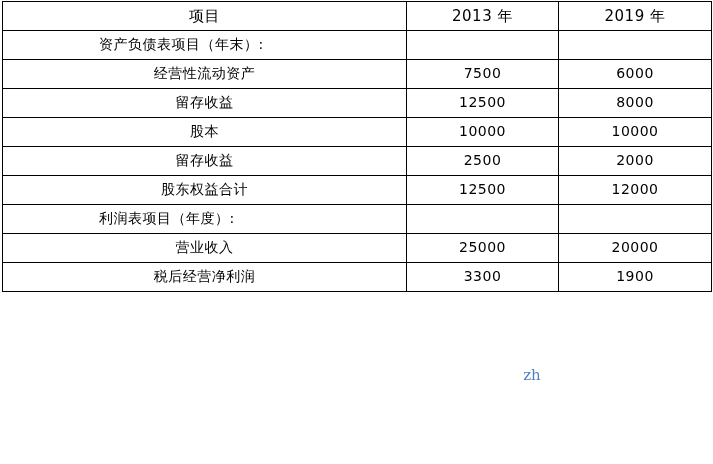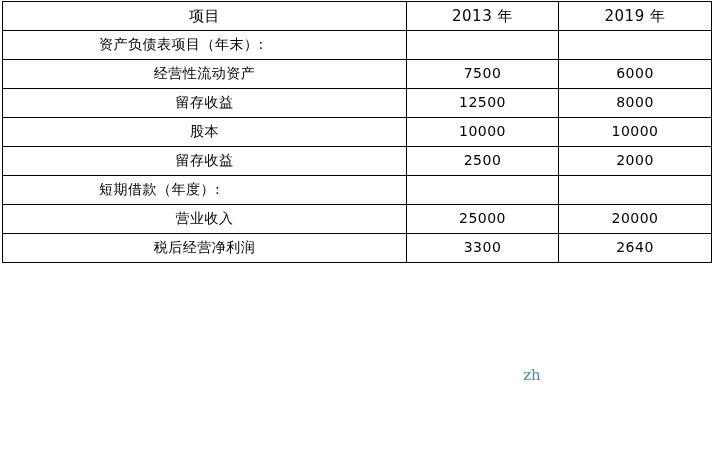--- a/index.html
+++ b/index.html
@@ -110,31 +110,36 @@
           <td class="label">股本</td>
           <td class="num">10000</td>
           <td class="num">10000</td>
         </tr>
         <tr>
           <td class="label">留存收益</td>
           <td class="num">2500</td>
           <td class="num">2000</td>
         </tr>
         <tr>
-          <td class="label sect">短期借款（年度）:</td>
+          <td class="label">股东权益合计</td>
+          <td class="num">12500</td>
+          <td class="num">12000</td>
+        </tr>
+        <tr>
+          <td class="label sect">利润表项目（年度）:</td>
           <td class="empty"></td>
           <td class="empty"></td>
         </tr>
         <tr>
           <td class="label">营业收入</td>
           <td class="num">25000</td>
           <td class="num">20000</td>
         </tr>
         <tr>
           <td class="label">税后经营净利润</td>
           <td class="num">3300</td>
-          <td class="num">2640</td>
+          <td class="num">1900</td>
         </tr>
       </tbody>
   </table>
 
   <div class="mark">zh</div>
 </div>
 
 </body></html>

